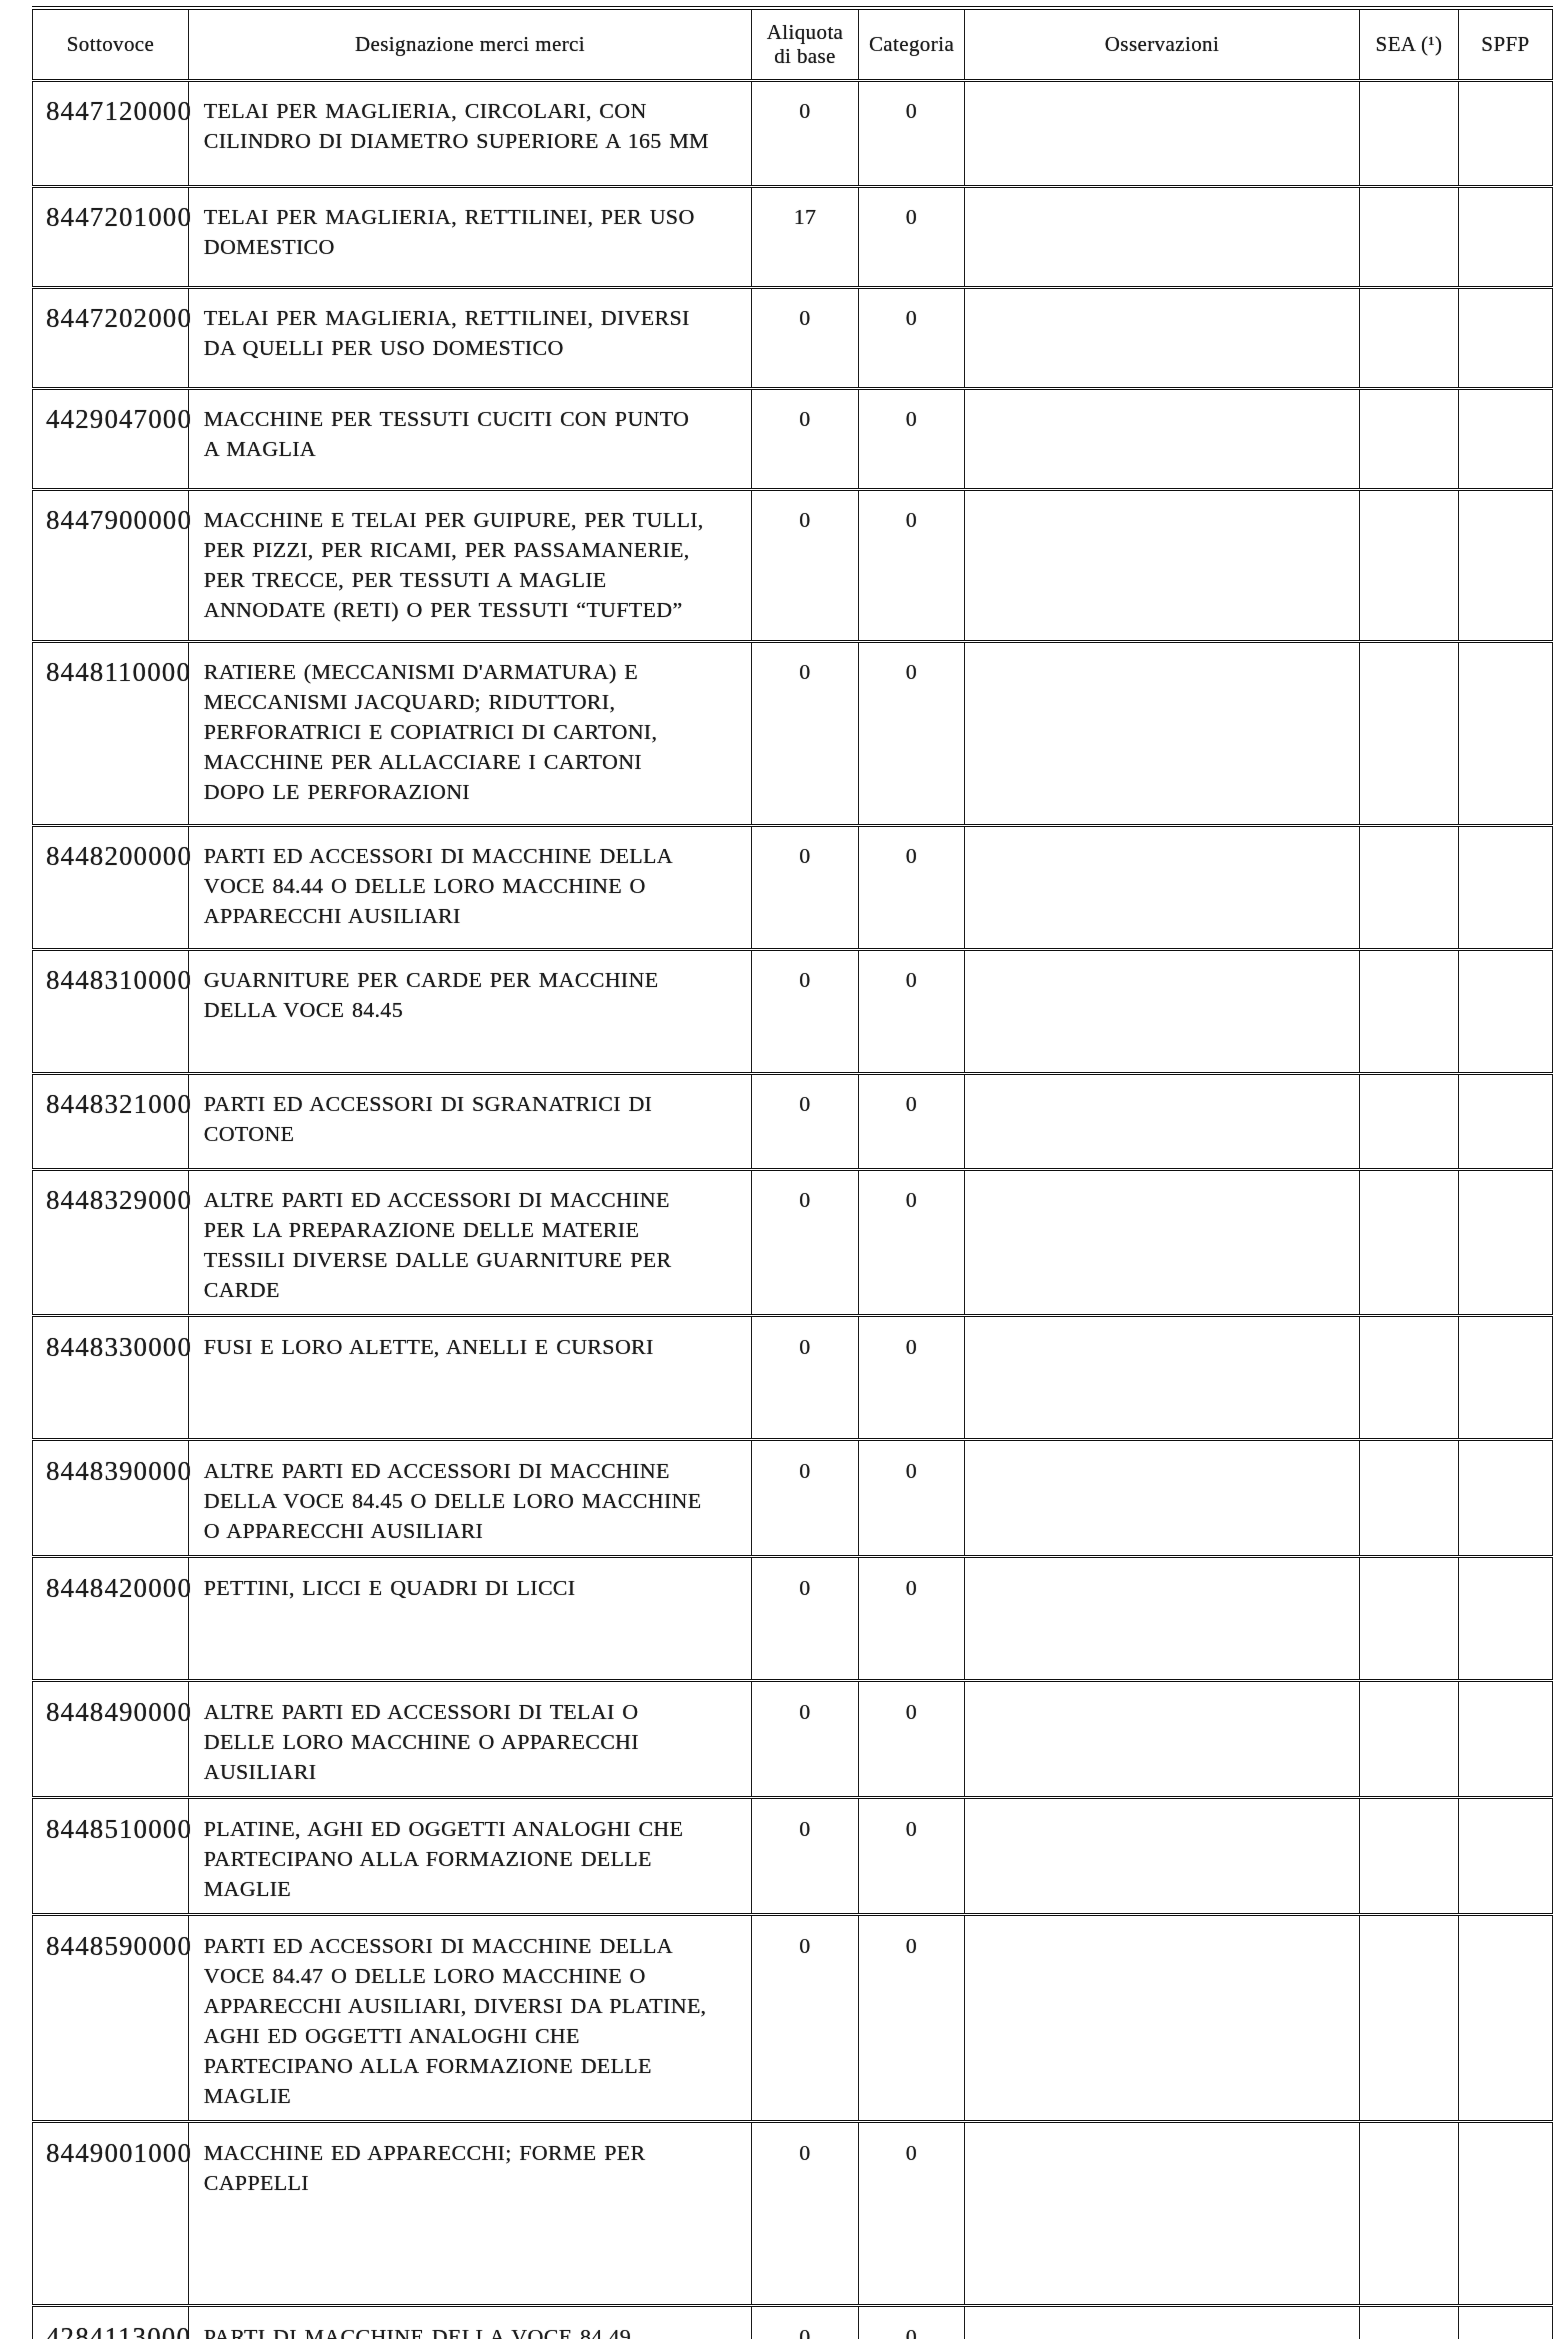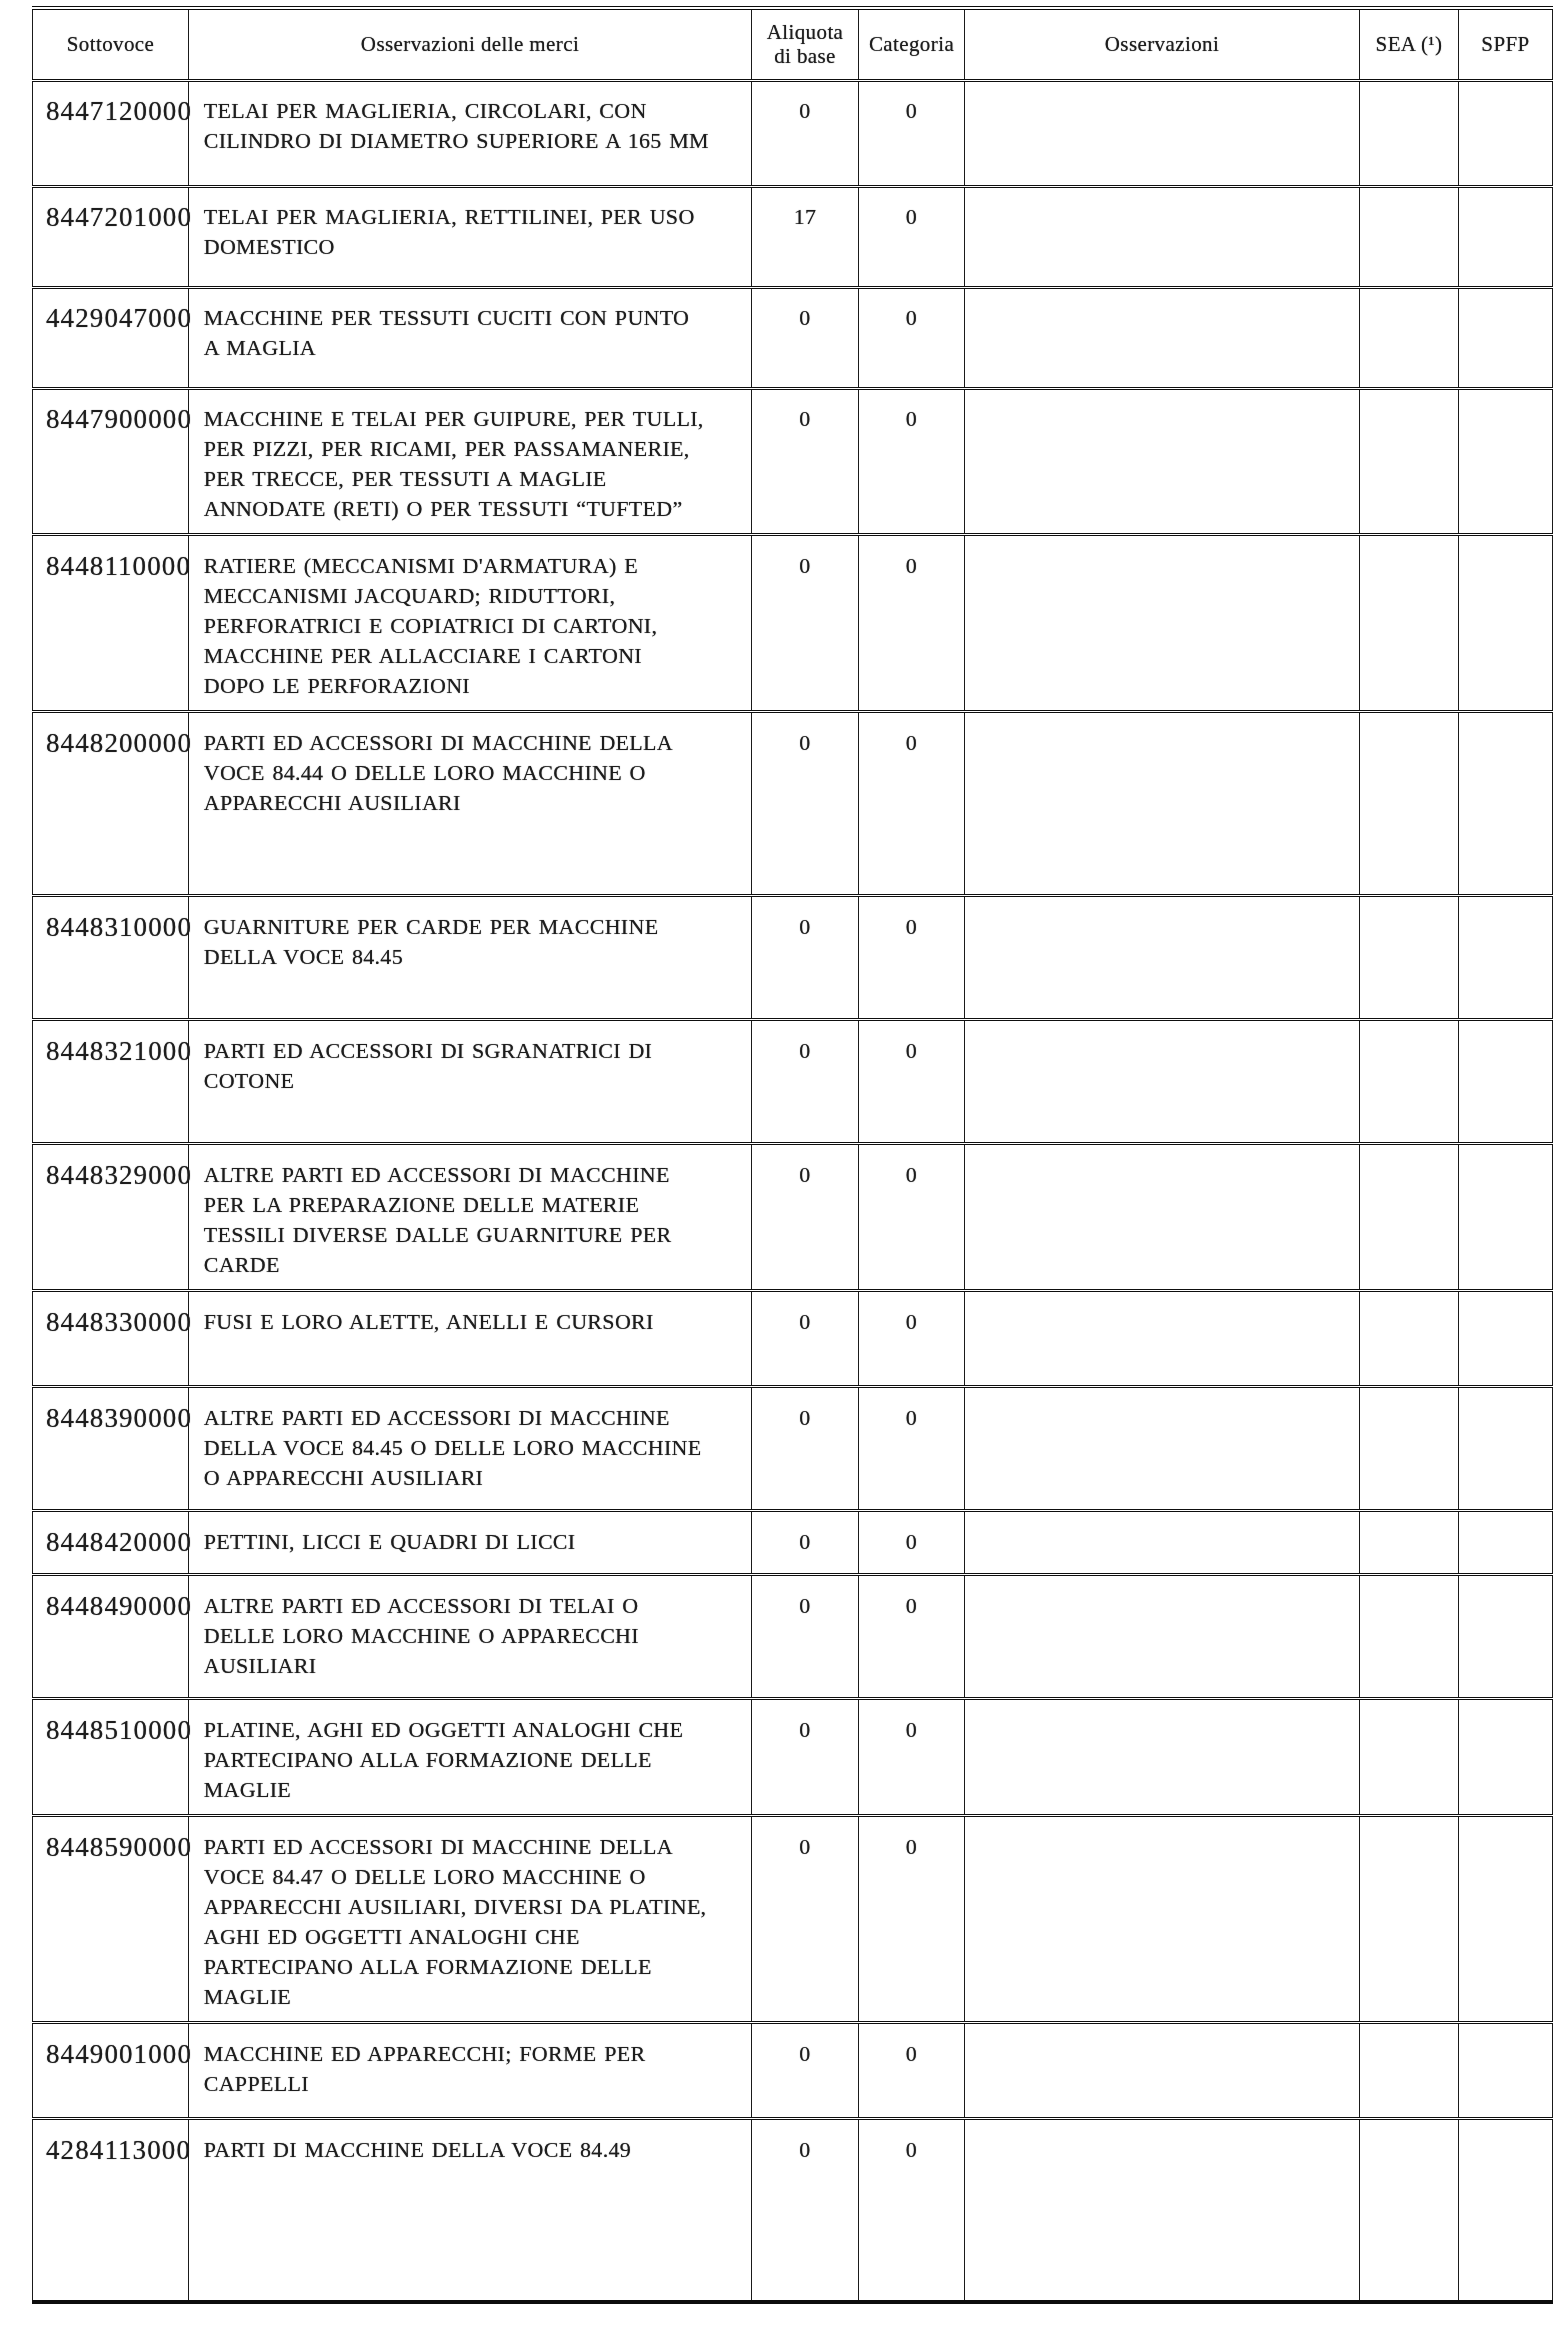--- a/index.html
+++ b/index.html
@@ -101,21 +101,21 @@
       <col class="w-designazione">
       <col class="w-aliquota">
       <col class="w-categoria">
       <col class="w-osservazioni">
       <col class="w-sea">
       <col class="w-spfp">
     </colgroup>
     <thead>
       <tr>
         <th>Sottovoce</th>
-        <th>Osservazioni delle merci</th>
+        <th>Designazione merci merci</th>
         <th>Aliquota di base</th>
         <th>Categoria</th>
         <th>Osservazioni</th>
         <th>SEA (¹)</th>
         <th>SPFP</th>
       </tr>
     </thead>
     <tbody>
   <tr>
     <td class="c-code">8447120000</td>
@@ -130,20 +130,29 @@
   <tr>
     <td class="c-code">8447201000</td>
     <td class="c-desc">TELAI PER MAGLIERIA, RETTILINEI, PER USO DOMESTICO</td>
     <td class="c-num">17</td>
     <td class="c-num">0</td>
     <td class="c-oss"></td>
     <td class="c-num"></td>
     <td class="c-num"></td>
   </tr>
 
+  <tr>
+    <td class="c-code">8447202000</td>
+    <td class="c-desc">TELAI PER MAGLIERIA, RETTILINEI, DIVERSI DA QUELLI PER USO DOMESTICO</td>
+    <td class="c-num">0</td>
+    <td class="c-num">0</td>
+    <td class="c-oss"></td>
+    <td class="c-num"></td>
+    <td class="c-num"></td>
+  </tr>
 
   <tr>
     <td class="c-code">4429047000</td>
     <td class="c-desc">MACCHINE PER TESSUTI CUCITI CON PUNTO A MAGLIA</td>
     <td class="c-num">0</td>
     <td class="c-num">0</td>
     <td class="c-oss"></td>
     <td class="c-num"></td>
     <td class="c-num"></td>
   </tr>

